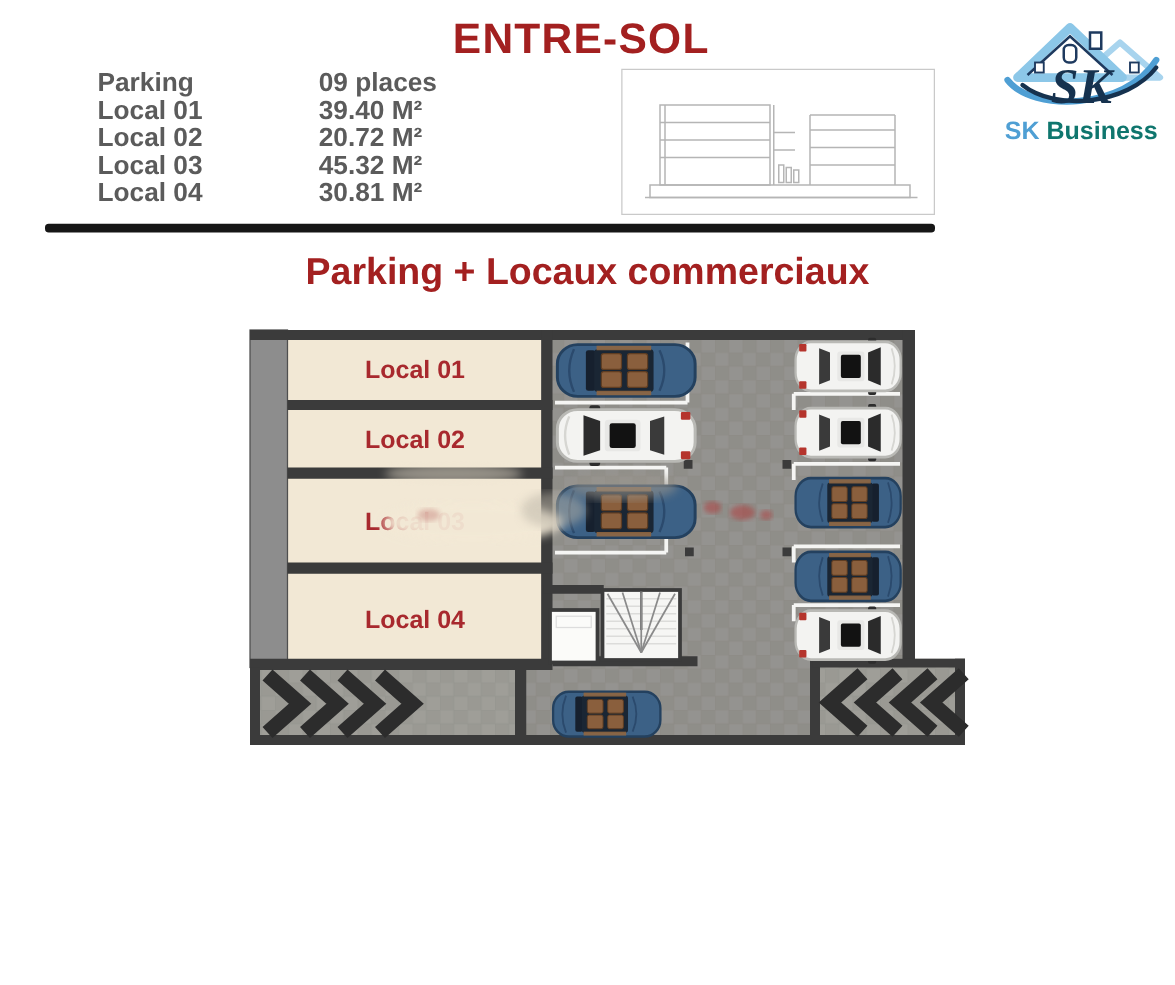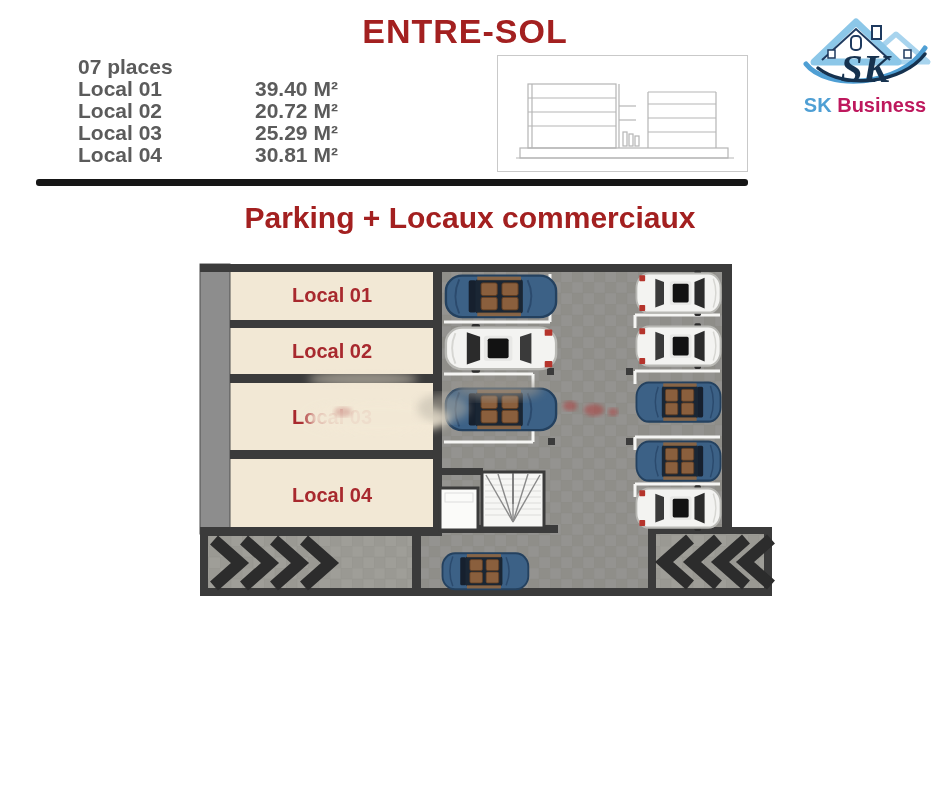--- a/index.html
+++ b/index.html
@@ -24,51 +24,52 @@
     position:absolute; left:36px; top:179px; width:712px; height:7px;
     background:#161616; border-radius:3px;
   }
   .subtitle {
     position:absolute; top:201px; left:0; width:940px; text-align:center;
     font-size:30px; font-weight:bold; color:#a32020;
   }
   .logo { position:absolute; left:798px; top:6px; width:134px; height:112px; text-align:center; }
   .logo-text { position:absolute; top:88px; left:0; width:134px; font-size:20px; font-weight:bold; }
   .logo-text .sk { color:#4f9fd4; }
-  .logo-text .biz { color:#be185d; }
+  .logo-text .biz { color:#0f766e; }
   .plan-wrap { position:absolute; left:198px; top:260px; width:584px; height:340px; }
   svg text.room-label {
     font-family:"Liberation Sans", sans-serif; font-weight:bold; font-size:20px; fill:#a8292e;
   }
   svg text.monogram {
     font-family:"Liberation Serif", serif; font-style:italic; font-weight:bold; font-size:40px; fill:#16324f;
   }
 </style>
 </head>
 <body>
 
 <div class="page">
 
   <div class="title">ENTRE-SOL</div>
 
   <div class="legend">
     <div class="legend-row">
-      <span class="legend-value">07 places</span>
+      <span class="legend-label">Parking</span>
+      <span class="legend-value">09 places</span>
     </div>
     <div class="legend-row">
       <span class="legend-label">Local 01</span>
       <span class="legend-value">39.40 M²</span>
     </div>
     <div class="legend-row">
       <span class="legend-label">Local 02</span>
       <span class="legend-value">20.72 M²</span>
     </div>
     <div class="legend-row">
       <span class="legend-label">Local 03</span>
-      <span class="legend-value">25.29 M²</span>
+      <span class="legend-value">45.32 M²</span>
     </div>
     <div class="legend-row">
       <span class="legend-label">Local 04</span>
       <span class="legend-value">30.81 M²</span>
     </div>
   </div>
 
   <div class="elevation-box">
     <svg width="248" height="114" viewBox="0 0 248 114">
       <g stroke="#b5b5b5" stroke-width="1.2" fill="none">

